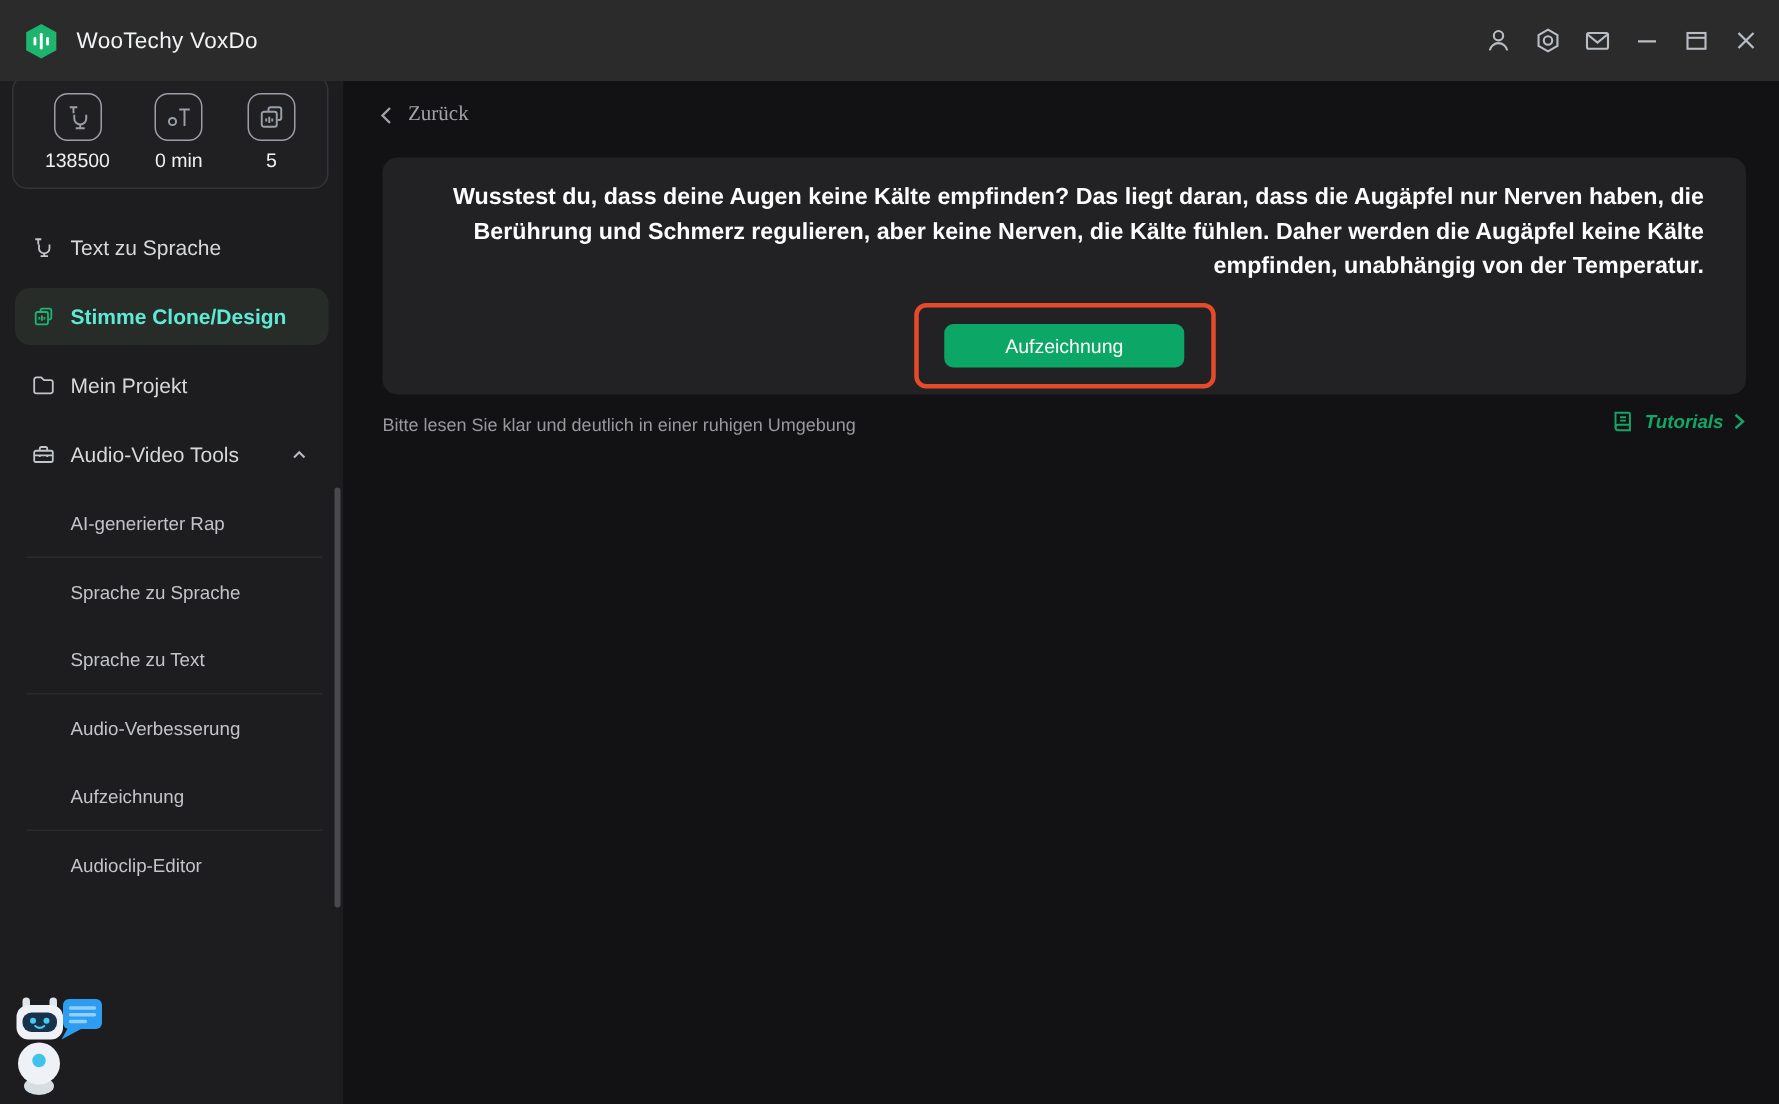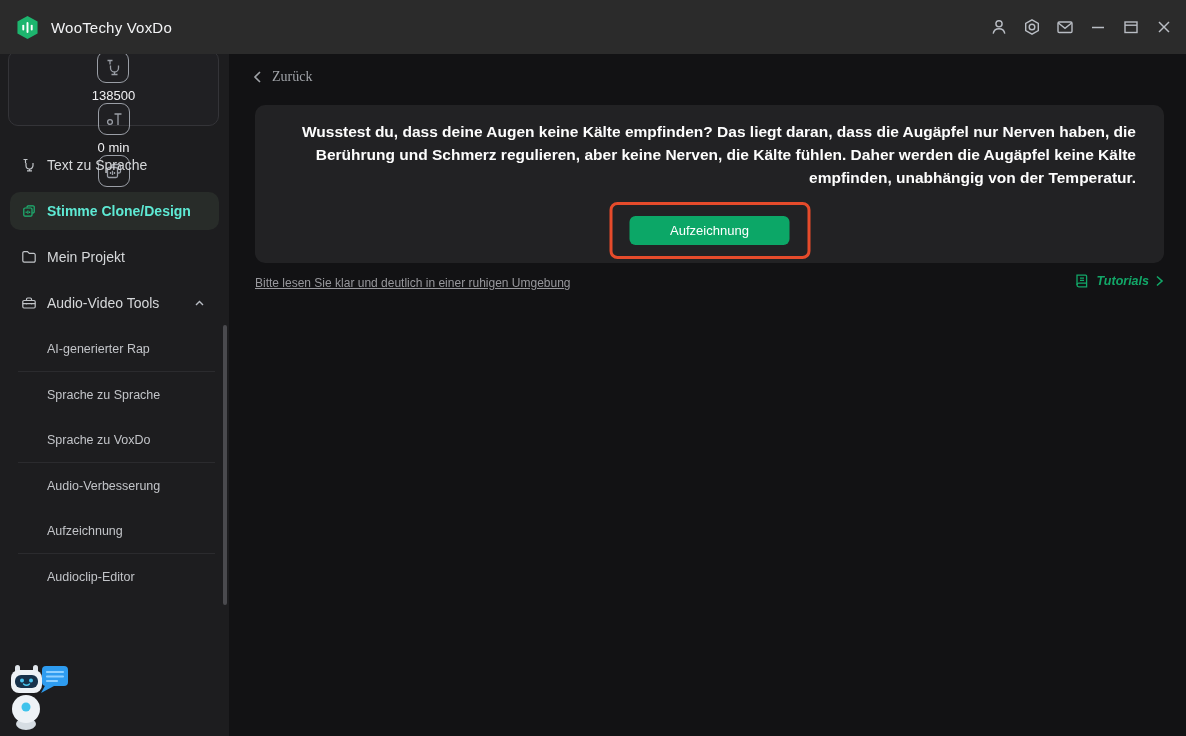--- a/index.html
+++ b/index.html
@@ -13,21 +13,21 @@
   .app-title { margin-left:12px; font-size:15px; color:#f2f3f5; letter-spacing:.2px; }
   .tb-icons { margin-left:auto; margin-right:12px; display:flex; align-items:center; gap:13px; }
   .tb-btn { width:20px; height:20px; display:flex; align-items:center; justify-content:center; cursor:pointer; }
   .tb-btn svg { stroke:#b9bdc4; }
 
   
   .sidebar { position:absolute; left:0; top:42px; width:229px; height:694px;
              background:#1d1d1f; }
   .stats-card { position:absolute; left:8px; top:8px; width:211px; height:76px;
                 background:#202023; border:1px solid #343438; border-radius:10px;
-                display:flex; align-items:center; justify-content:space-around; padding:0 6px;flex-direction:column; }
+                display:flex; align-items:center; justify-content:space-around; padding:0 6px; }
   .stat { display:flex; flex-direction:column; align-items:center; }
   .stat-iconbox { width:32px; height:32px; border:1.5px solid #9a9ea6; border-radius:9px;
                   display:flex; align-items:center; justify-content:center; }
   .stat-value { margin-top:5px; font-size:13px; color:#f0f0f2; }
 
   .nav { position:absolute; left:0; top:104px; width:229px; }
   .nav-item { height:38px; margin:0 10px 8px 10px; border-radius:10px;
               display:flex; align-items:center; padding-left:11px; cursor:pointer;
               color:#d6d8da; font-size:14px; }
   .nav-item .nav-ic { width:16px; height:16px; margin-right:10px; flex:0 0 16px;
@@ -54,21 +54,21 @@
           background:#222224; border-radius:10px; }
   .passage { position:absolute; top:15px; left:0; right:0; padding:0 28px;
              text-align:right; color:#fdfdfd; font-weight:bold; font-size:15.5px;
              line-height:23px; }
   .annotation-box { position:absolute; left:50%; transform:translateX(-50%); top:97px;
                     width:201px; height:57px; border:3px solid #e54b2b; border-radius:8px;
                     display:flex; align-items:center; justify-content:center; }
   .record-btn { width:160px; height:29px; background:#0ca767; border:none; border-radius:6px;
                 color:#ffffff; font-size:13px; font-family:inherit; cursor:pointer;
                 display:flex; align-items:center; justify-content:center; }
-  .hint { position:absolute; left:26px; top:234px; font-size:12px; color:#98989d;text-decoration:underline; }
+  .hint { position:absolute; left:26px; top:234px; font-size:12px; color:#98989d; }
   .tutorials { position:absolute; right:22px; top:231px; display:flex; align-items:center;
                gap:6px; cursor:pointer; color:#12a768; }
   .tutorials .t-label { font-size:12.5px; font-weight:bold;font-style:italic; }
 </style>
 </head>
 <body>
 
 <div class="titlebar">
   <svg class="logo" viewBox="0 0 24 26">
     <path d="M12 1 L22.5 6.8 V19.2 L12 25 L1.5 19.2 V6.8 Z" fill="#1db56e"></path>
@@ -196,21 +196,21 @@
           <polyline points="2,7 5.5,3.5 9,7"></polyline>
         </svg>
       </span>
     </div>
   </div>
 
   <div class="subnav">
     <div class="subnav-item">AI-generierter Rap</div>
     <div class="subnav-divider"></div>
     <div class="subnav-item">Sprache zu Sprache</div>
-    <div class="subnav-item">Sprache zu VoxDo</div>
+    <div class="subnav-item">Sprache zu Text</div>
     <div class="subnav-divider"></div>
     <div class="subnav-item">Audio-Verbesserung</div>
     <div class="subnav-item">Aufzeichnung</div>
     <div class="subnav-divider"></div>
     <div class="subnav-item">Audioclip-Editor</div>
   </div>
 
   <div class="side-scrollbar"></div>
 
   <svg class="mascot" viewBox="0 0 66 72">

